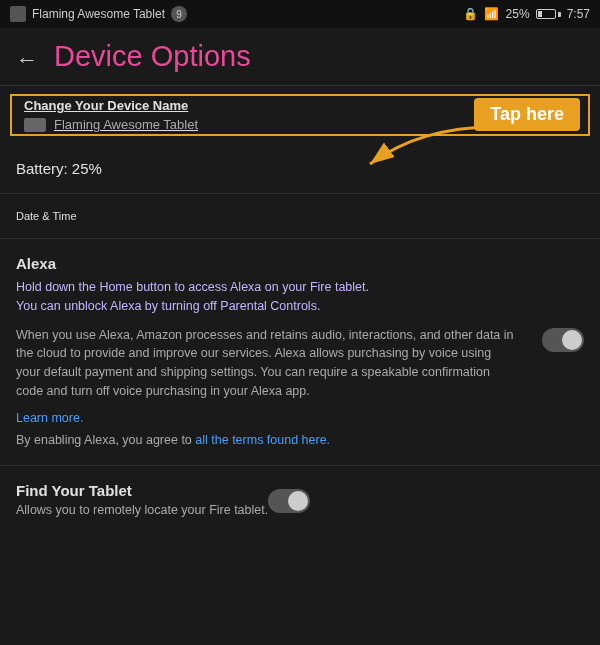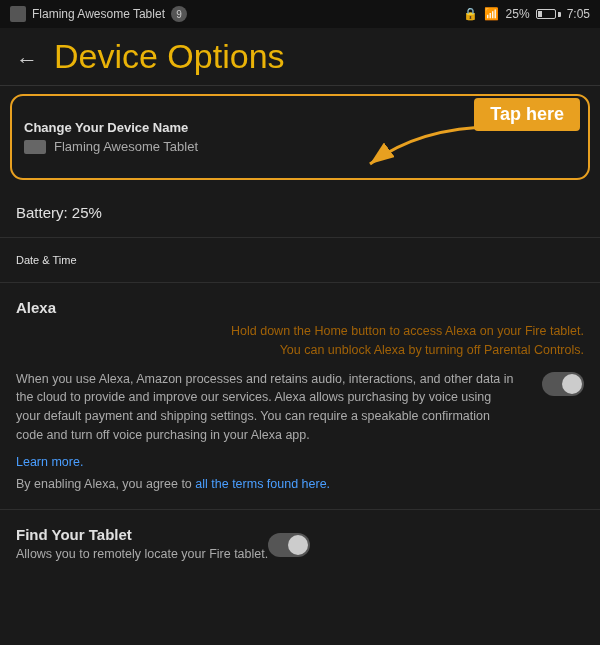--- a/index.html
+++ b/index.html
@@ -89,23 +89,23 @@
       padding: 0 16px;
       gap: 16px;
       border-bottom: 1px solid #333;
     }
     .back-arrow {
       font-size: 22px;
       color: #ccc;
       cursor: pointer;
     }
     .header-title {
-      font-size: 34px;
+      font-size: 29px;
       font-weight: 400;
-      color: #eab308;
+      color: #ec4899;
     }
 
     
     .content {
       background: #1a1a1a;
       overflow-y: auto;
       height: calc(645px - 28px - 58px);
       position: relative;
     }
 
@@ -130,22 +130,23 @@
     }
 
     
     .section-item {
       padding: 14px 16px;
       border-bottom: 1px solid #2e2e2e;
     }
     .section-item.highlighted {
       border: 2px solid #e8a020;
       margin: 8px 10px;
-      border-radius: 13px;
-      padding: 24px 12px;
+      border-radius: 0;
+      padding: 2px 12px;
+      text-decoration: underline;
     }
     .section-label {
       font-size: 13px;
       font-weight: 600;
       color: #e0e0e0;
       margin-bottom: 4px;
     }
     .section-value {
       display: flex;
       align-items: center;
@@ -186,24 +187,23 @@
       border-bottom: 1px solid #2e2e2e;
     }
     .alexa-title {
       font-size: 15px;
       font-weight: 600;
       color: #e0e0e0;
       margin-bottom: 6px;
     }
     .alexa-desc {
       font-size: 12.5px;
-      color: #a16207;
+      color: #c4b5fd;
       line-height: 1.5;
       margin-bottom: 10px;
-      text-align: right;
     }
     .alexa-desc-block2 {
       font-size: 12.5px;
       color: #aaa;
       line-height: 1.5;
       margin-bottom: 10px;
       display: flex;
       align-items: flex-start;
       justify-content: space-between;
       gap: 28px;
@@ -286,21 +286,21 @@
 
     <span>📶</span>
 
     <span>25%</span>
     <span class="battery-icon">
       <span class="battery-body">
           <span class="battery-fill"></span>
         </span>
       <span class="battery-tip"></span>
     </span>
-    <span>7:05</span>
+    <span>7:57</span>
   </div>
 </div>
 
 <div class="header">
   <span class="back-arrow">←</span>
   <span class="header-title">Device Options</span>
 </div>
 
 <div class="content">
 

